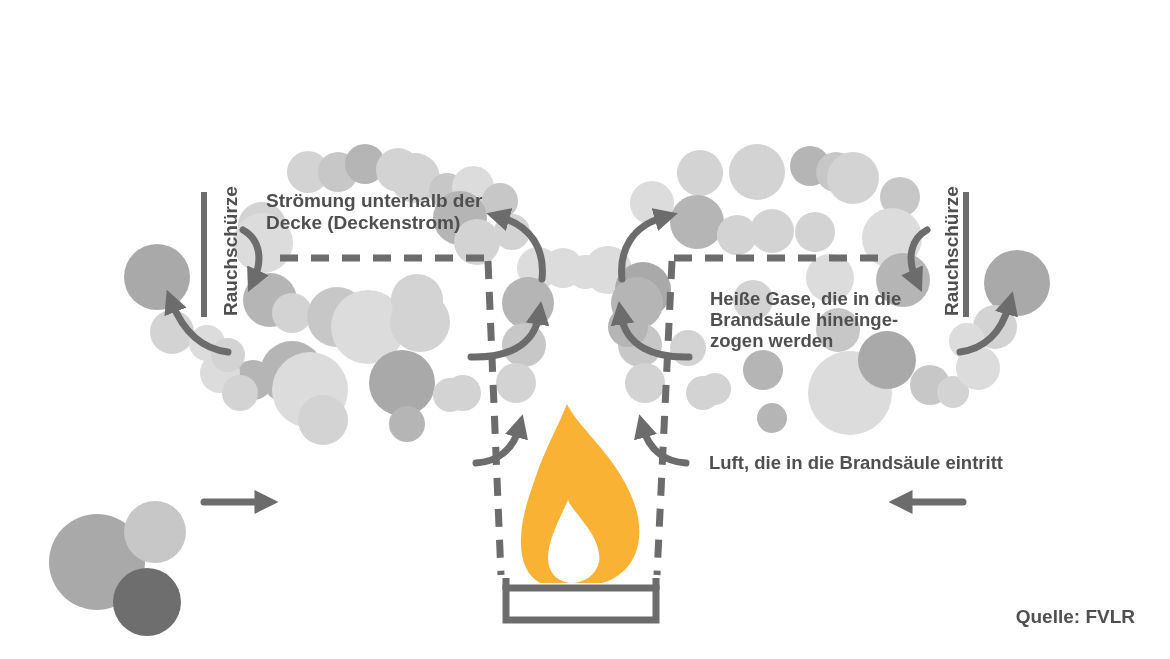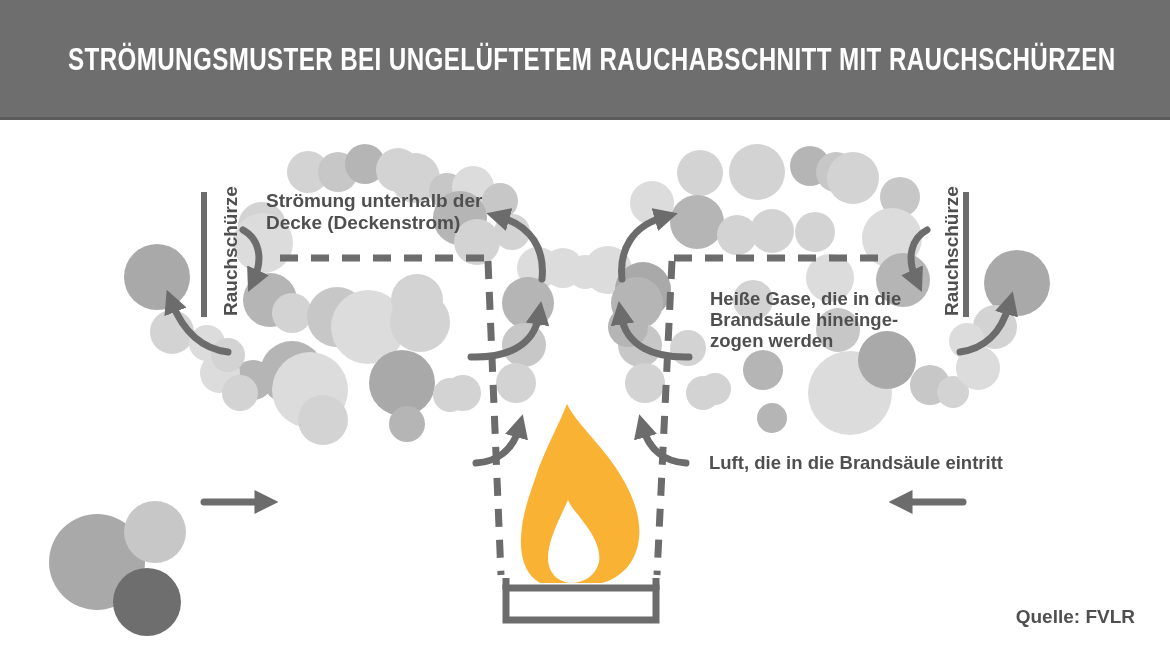--- a/index.html
+++ b/index.html
@@ -36,23 +36,20 @@
   .flame-outer{fill:var(--flame_orange);}
   .flame-inner{fill:#FFFFFF;}
   #ah path{fill:var(--line_gray);}
   .base-rect{fill:#FFFFFF;stroke:var(--line_gray);stroke-width:7;}
 </style>
 </head>
 <body>
 
 <div class="page">
 
-  <div class="header-bar">
-    <h1 class="page-title">STRÖMUNGSMUSTER BEI UNGELÜFTETEM RAUCHABSCHNITT MIT RAUCHSCHÜRZEN</h1>
-  </div>
 
   <svg class="diagram-svg" width="1170" height="659" viewBox="0 0 1170 659">
     <defs>
       <marker id="ah" viewBox="0 0 10 10" refX="4" refY="5" markerWidth="3.4" markerHeight="3.4" orient="auto-start-reverse">
         <path d="M0,0 L10,5 L0,10 Z"></path>
       </marker>
     </defs>
 
     <g>
       <circle class="s2" cx="262" cy="226" r="24"></circle>

